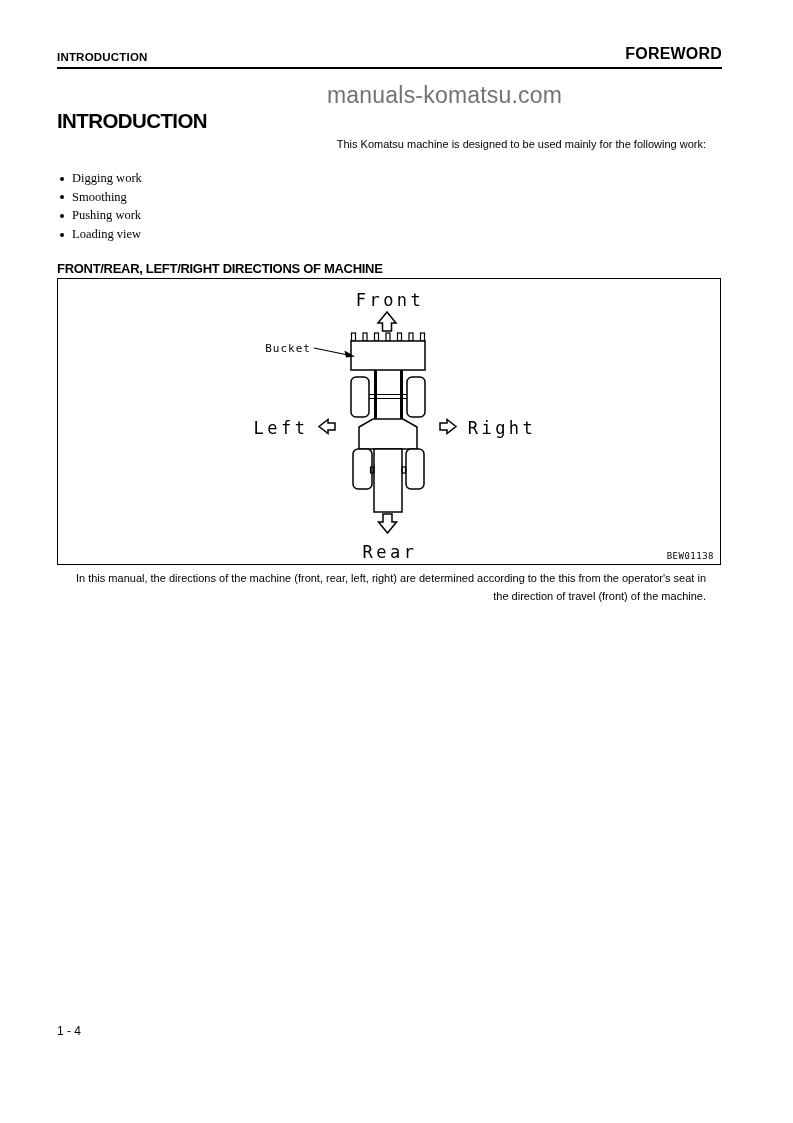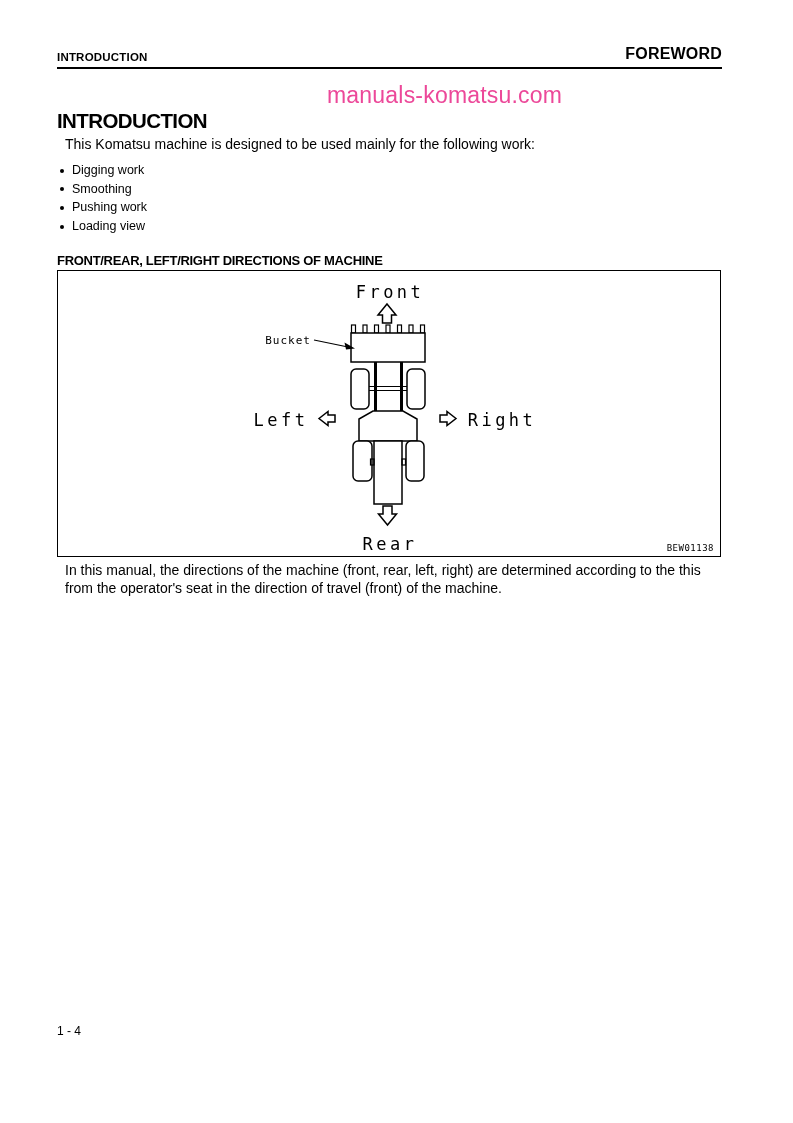--- a/index.html
+++ b/index.html
@@ -17,30 +17,30 @@
   .runhead{
     display:flex;justify-content:space-between;align-items:flex-end;
     padding-top:45px;padding-bottom:4px;
     border-bottom:2px solid #000;
   }
   .runhead .left{font-size:11.5px;font-weight:bold;letter-spacing:.2px;}
   .runhead .right{font-size:16px;font-weight:bold;letter-spacing:.2px;}
   
   .watermark{
     position:absolute;left:327px;top:82px;
-    font-size:23px;color:#ec4899;letter-spacing:.2px;
+    font-size:23px;color:#737373;letter-spacing:.2px;
   }
   h1.doc-title{
     margin:40px 0 0 0;
     font-size:20.5px;line-height:23px;font-weight:bold;letter-spacing:-.6px;
   }
-  p{margin:8px;font-size:14px;line-height:18px;}
+  p{margin:16px;font-size:11px;line-height:18px;text-align:right;}
   .lead{margin-top:3px;}
   ul.worklist{
-    list-style:none;margin:2px 0 0 0;padding:0;
+    list-style:none;margin:2px 0 0 0;padding:0;font-family:Liberation Serif, serif;
   }
   ul.worklist li{
     position:relative;padding-left:15px;line-height:18.7px;font-size:12.5px;
   }
   ul.worklist .dot{
     position:absolute;left:3px;top:7.5px;width:4px;height:4px;border-radius:50%;background:#000;
   }
   .note{margin-top:1px;}
   h2.section-title{
     margin:15px 0 0 0;

